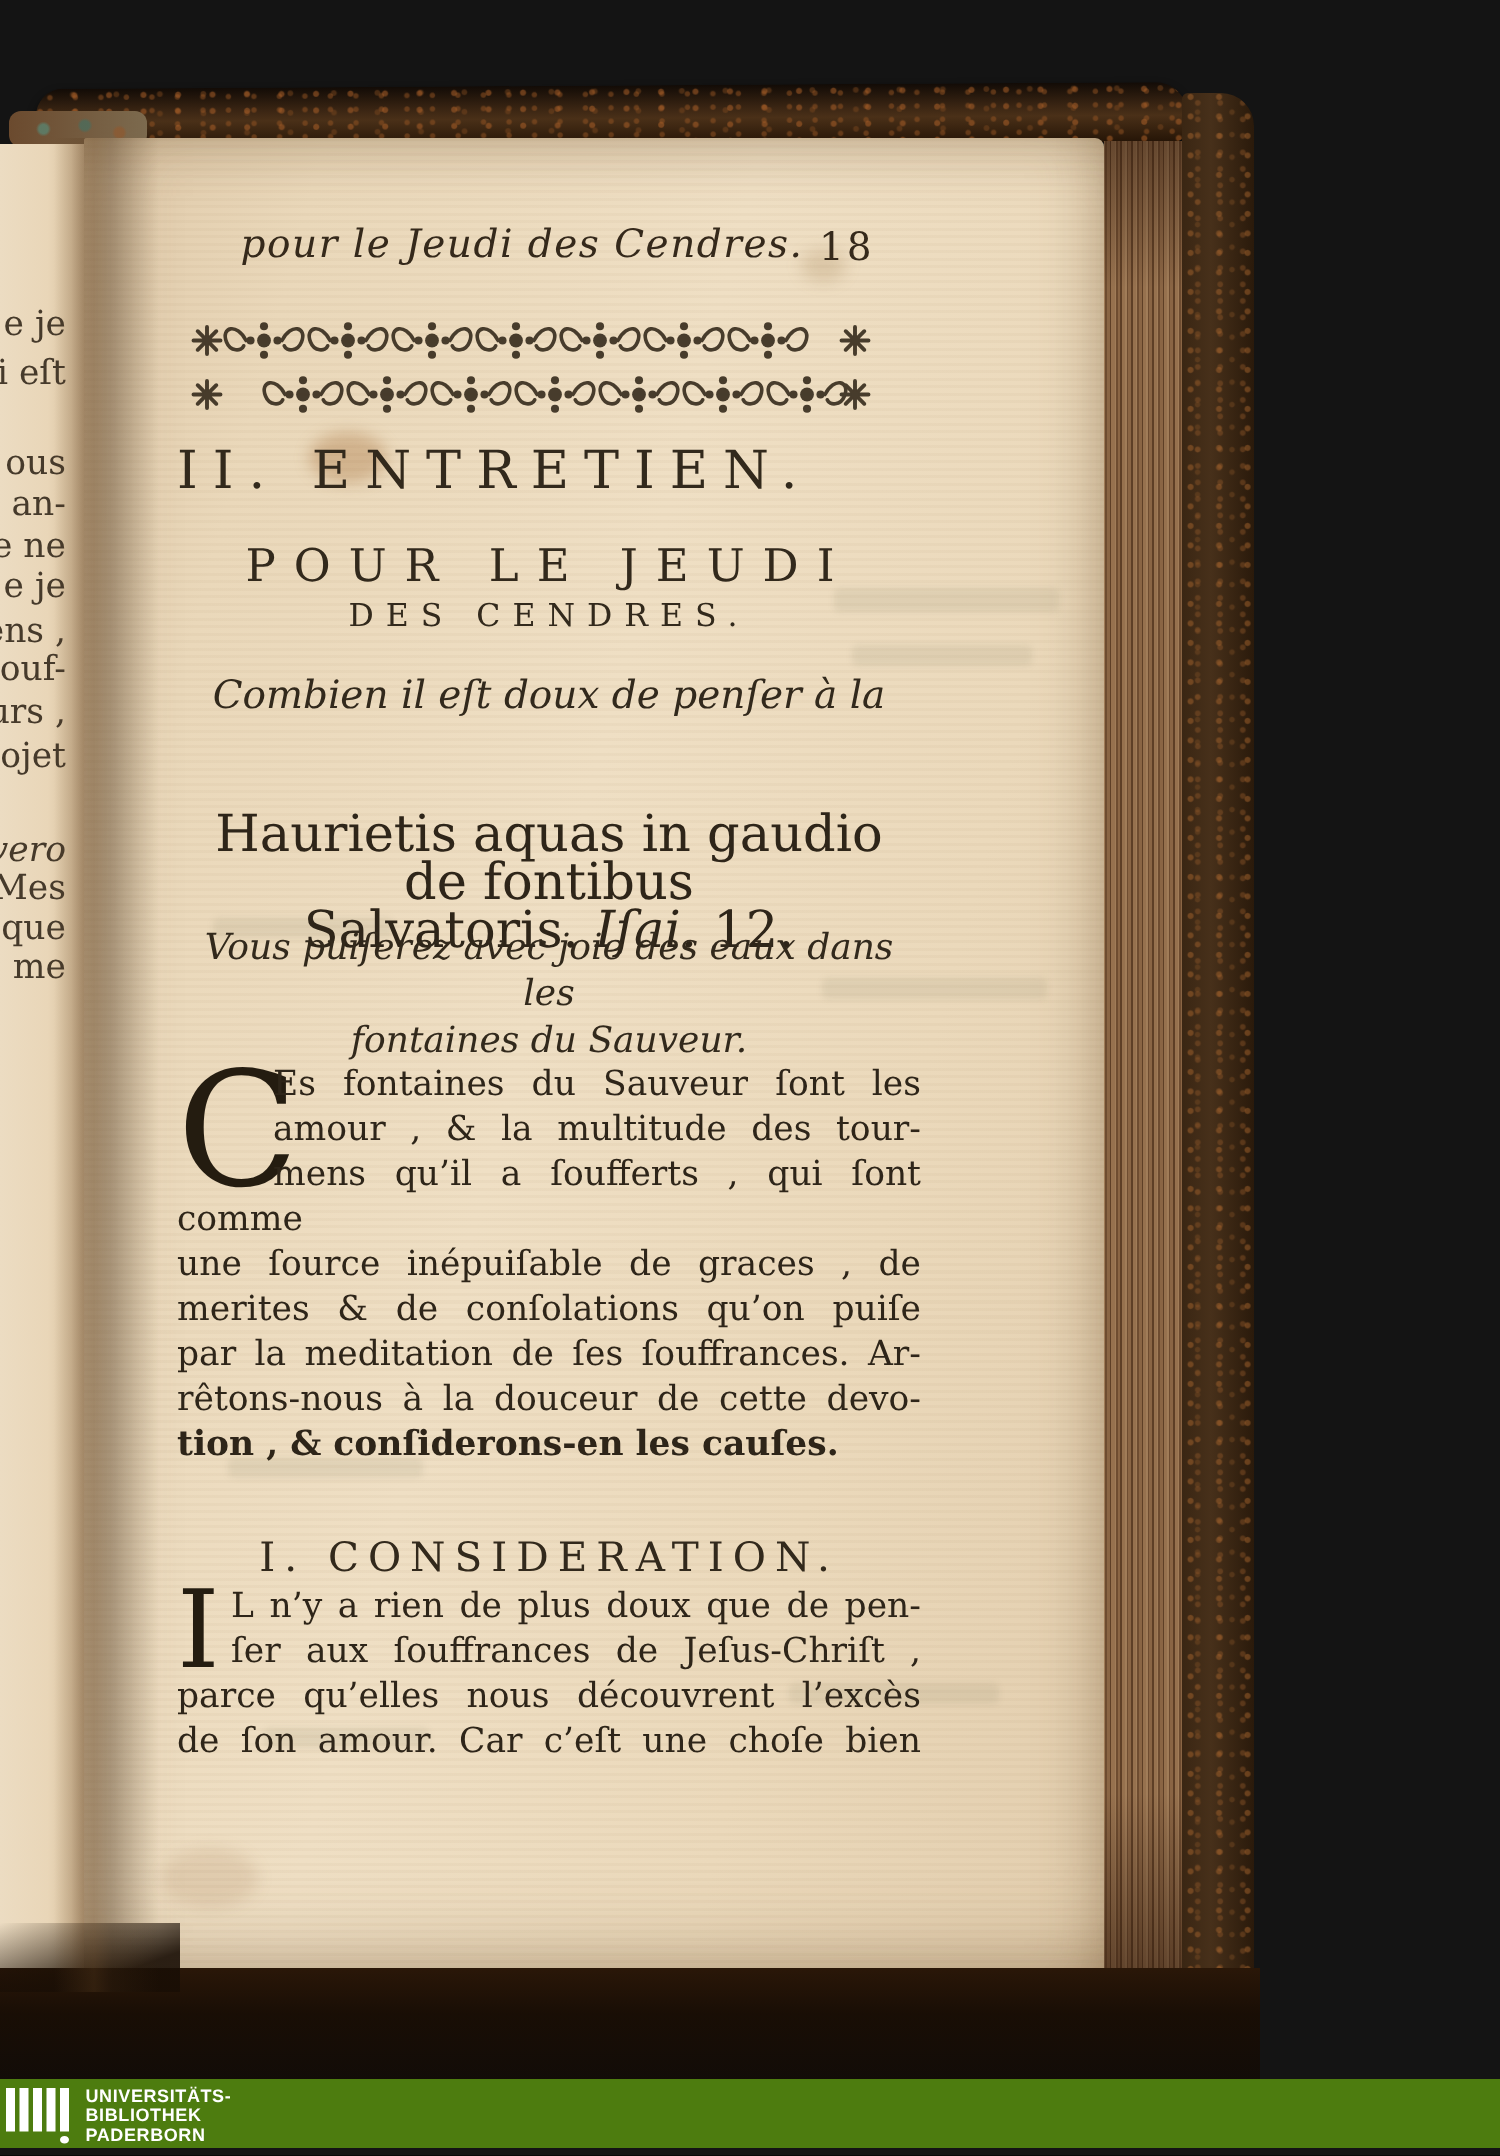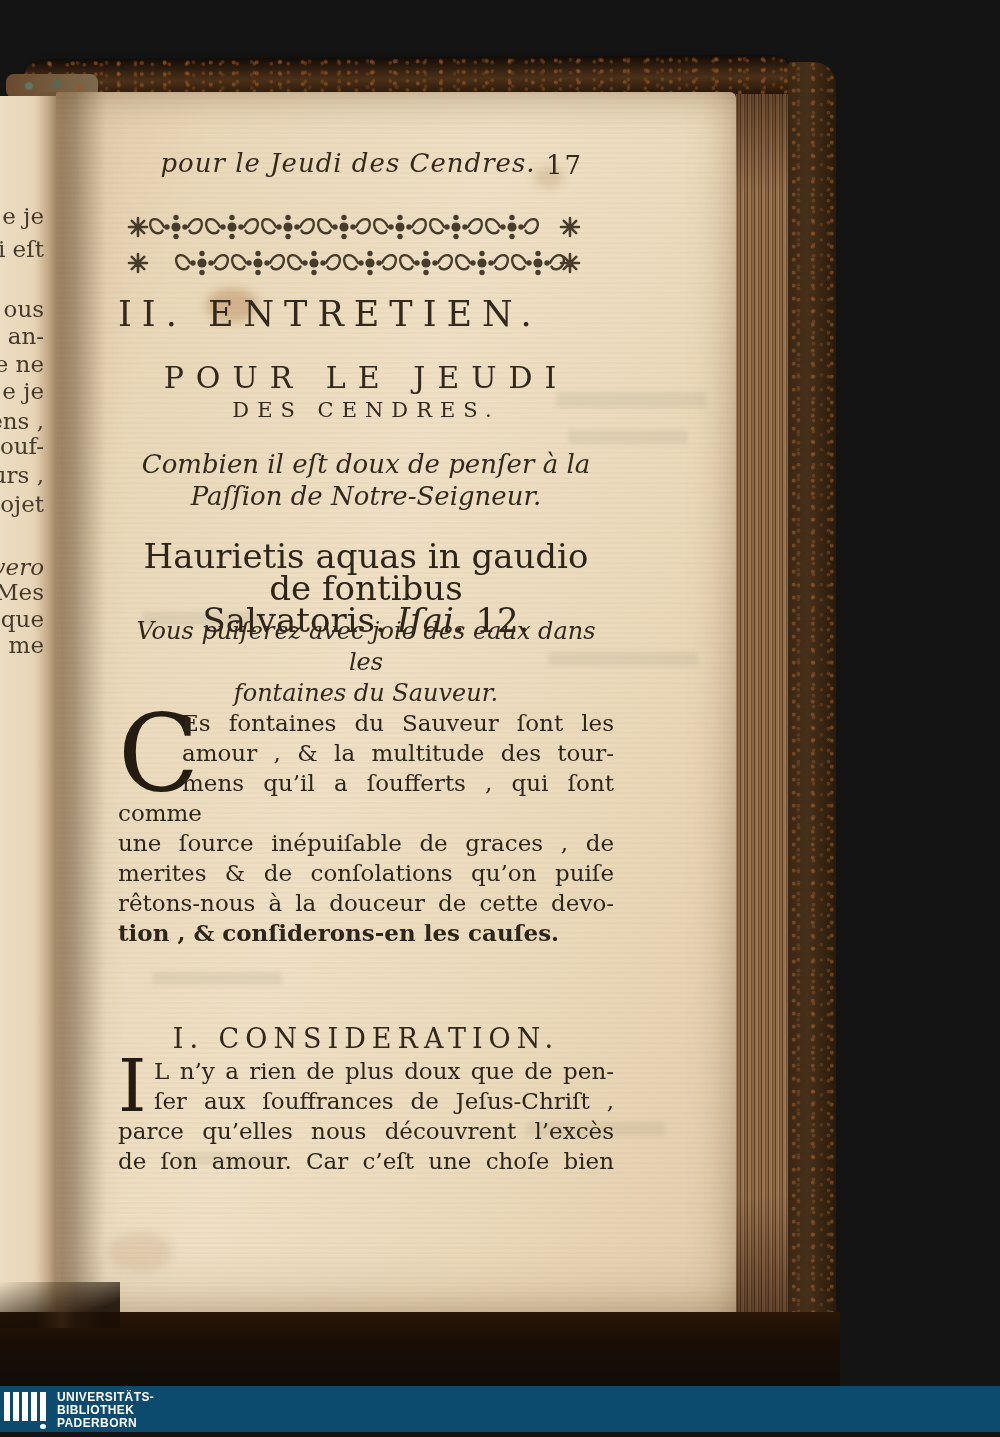--- a/index.html
+++ b/index.html
@@ -134,21 +134,21 @@
   
   .stain{position:absolute;border-radius:50%;filter:blur(5px);z-index:6;pointer-events:none;}
   .st1{left:150px;top:196px;width:52px;height:34px;background:rgba(152,92,35,.30);}
   .st2{left:478px;top:74px;width:30px;height:22px;background:rgba(140,100,50,.18);}
   .st3{left:52px;top:1140px;width:64px;height:40px;background:rgba(130,85,40,.12);}
   .ghost{position:absolute;border-radius:4px;filter:blur(2px);
     background:rgba(105,105,75,.10);z-index:5;pointer-events:none;}
   
   .banner{
     position:absolute;left:0;top:1386px;width:1000px;height:46px;
-    background:#0c4a6e;z-index:10;
+    background:#4d7c0f;z-index:10;
     font-family:"Liberation Sans", sans-serif;
   }
   .logo{position:absolute;left:4px;top:6px;width:46px;height:38px;}
   .logo .bar{position:absolute;top:0;width:6px;height:29px;background:#fff;}
   .logo .dot{position:absolute;left:36px;top:32px;width:6px;height:5px;background:#fff;border-radius:50%;}
   .banner-text{position:absolute;left:57px;top:5px;color:#fff;font-size:12px;
     font-weight:bold;line-height:13px;letter-spacing:.4px;}
 </style>
 </head>
 <body>
@@ -185,21 +185,21 @@
     <i class="ghost" style="left:470px;top:1030px;width:140px;height:14px"></i>
     <i class="ghost" style="left:120px;top:1060px;width:110px;height:13px"></i>
     <span class="stain st1"></span>
     <span class="stain st2"></span>
     <span class="stain st3"></span>
 
     <div class="content">
 
       <div class="running-header">
         <span class="running-title">pour le Jeudi des Cendres.</span>
-        <span class="page-number">17</span>
+        <span class="page-number">18</span>
       </div>
 
       <svg class="ornament" viewBox="0 0 456 68" aria-hidden="true">
         <defs>
           <g id="fl" fill="#3a2f20" stroke="#3a2f20">
             <circle cx="26" cy="15" r="4.6" stroke="none"></circle>
             <circle cx="26" cy="5.5" r="2.7" stroke="none"></circle>
             <circle cx="26" cy="24.5" r="2.7" stroke="none"></circle>
             <circle cx="17" cy="15" r="2.7" stroke="none"></circle>
             <circle cx="35" cy="15" r="2.7" stroke="none"></circle>
@@ -230,21 +230,20 @@
         <use href="#fl" x="386" y="37"></use>
         <use href="#star" x="444" y="52"></use>
       </svg>
 
       <div class="h-entretien">II. ENTRETIEN.</div>
       <div class="h-pour">POUR LE JEUDI</div>
       <div class="h-cendres">DES CENDRES.</div>
 
       <div class="epi-fr1">
         <div>Combien il eſt doux de penſer à la</div>
-        <div>Paſſion de Notre-Seigneur.</div>
       </div>
 
       <div class="epi-la">
         <div>Haurietis aquas in gaudio de fontibus</div>
         <div>
           <span>Salvatoris.</span>
           <span class="it">Iſai.</span>
           <span>12.</span>
         </div>
       </div>
@@ -254,20 +253,21 @@
         <div>fontaines du Sauveur.</div>
       </div>
 
       <div class="para para-1">
         <span class="dc1">C</span>
         <div class="bline">Es fontaines du Sauveur ſont les</div>
         <div class="bline">amour , &amp; la multitude des tour-</div>
         <div class="bline">mens qu’il a ſoufferts , qui ſont comme</div>
         <div class="bline">une ſource inépuiſable de graces , de</div>
         <div class="bline">merites &amp; de conſolations qu’on puiſe</div>
+        <div class="bline">par la meditation de ſes ſouffrances. Ar-</div>
         <div class="bline">rêtons-nous à la douceur de cette devo-</div>
         <div class="bline last">tion , &amp; conſiderons-en les cauſes.</div>
       </div>
 
       <div class="h-consider">I. CONSIDERATION.</div>
 
       <div class="para para-2">
         <span class="dc2">I</span>
         <div class="bline">L n’y a rien de plus doux que de pen-</div>
         <div class="bline">ſer aux ſouffrances de Jeſus-Chriſt ,</div>

